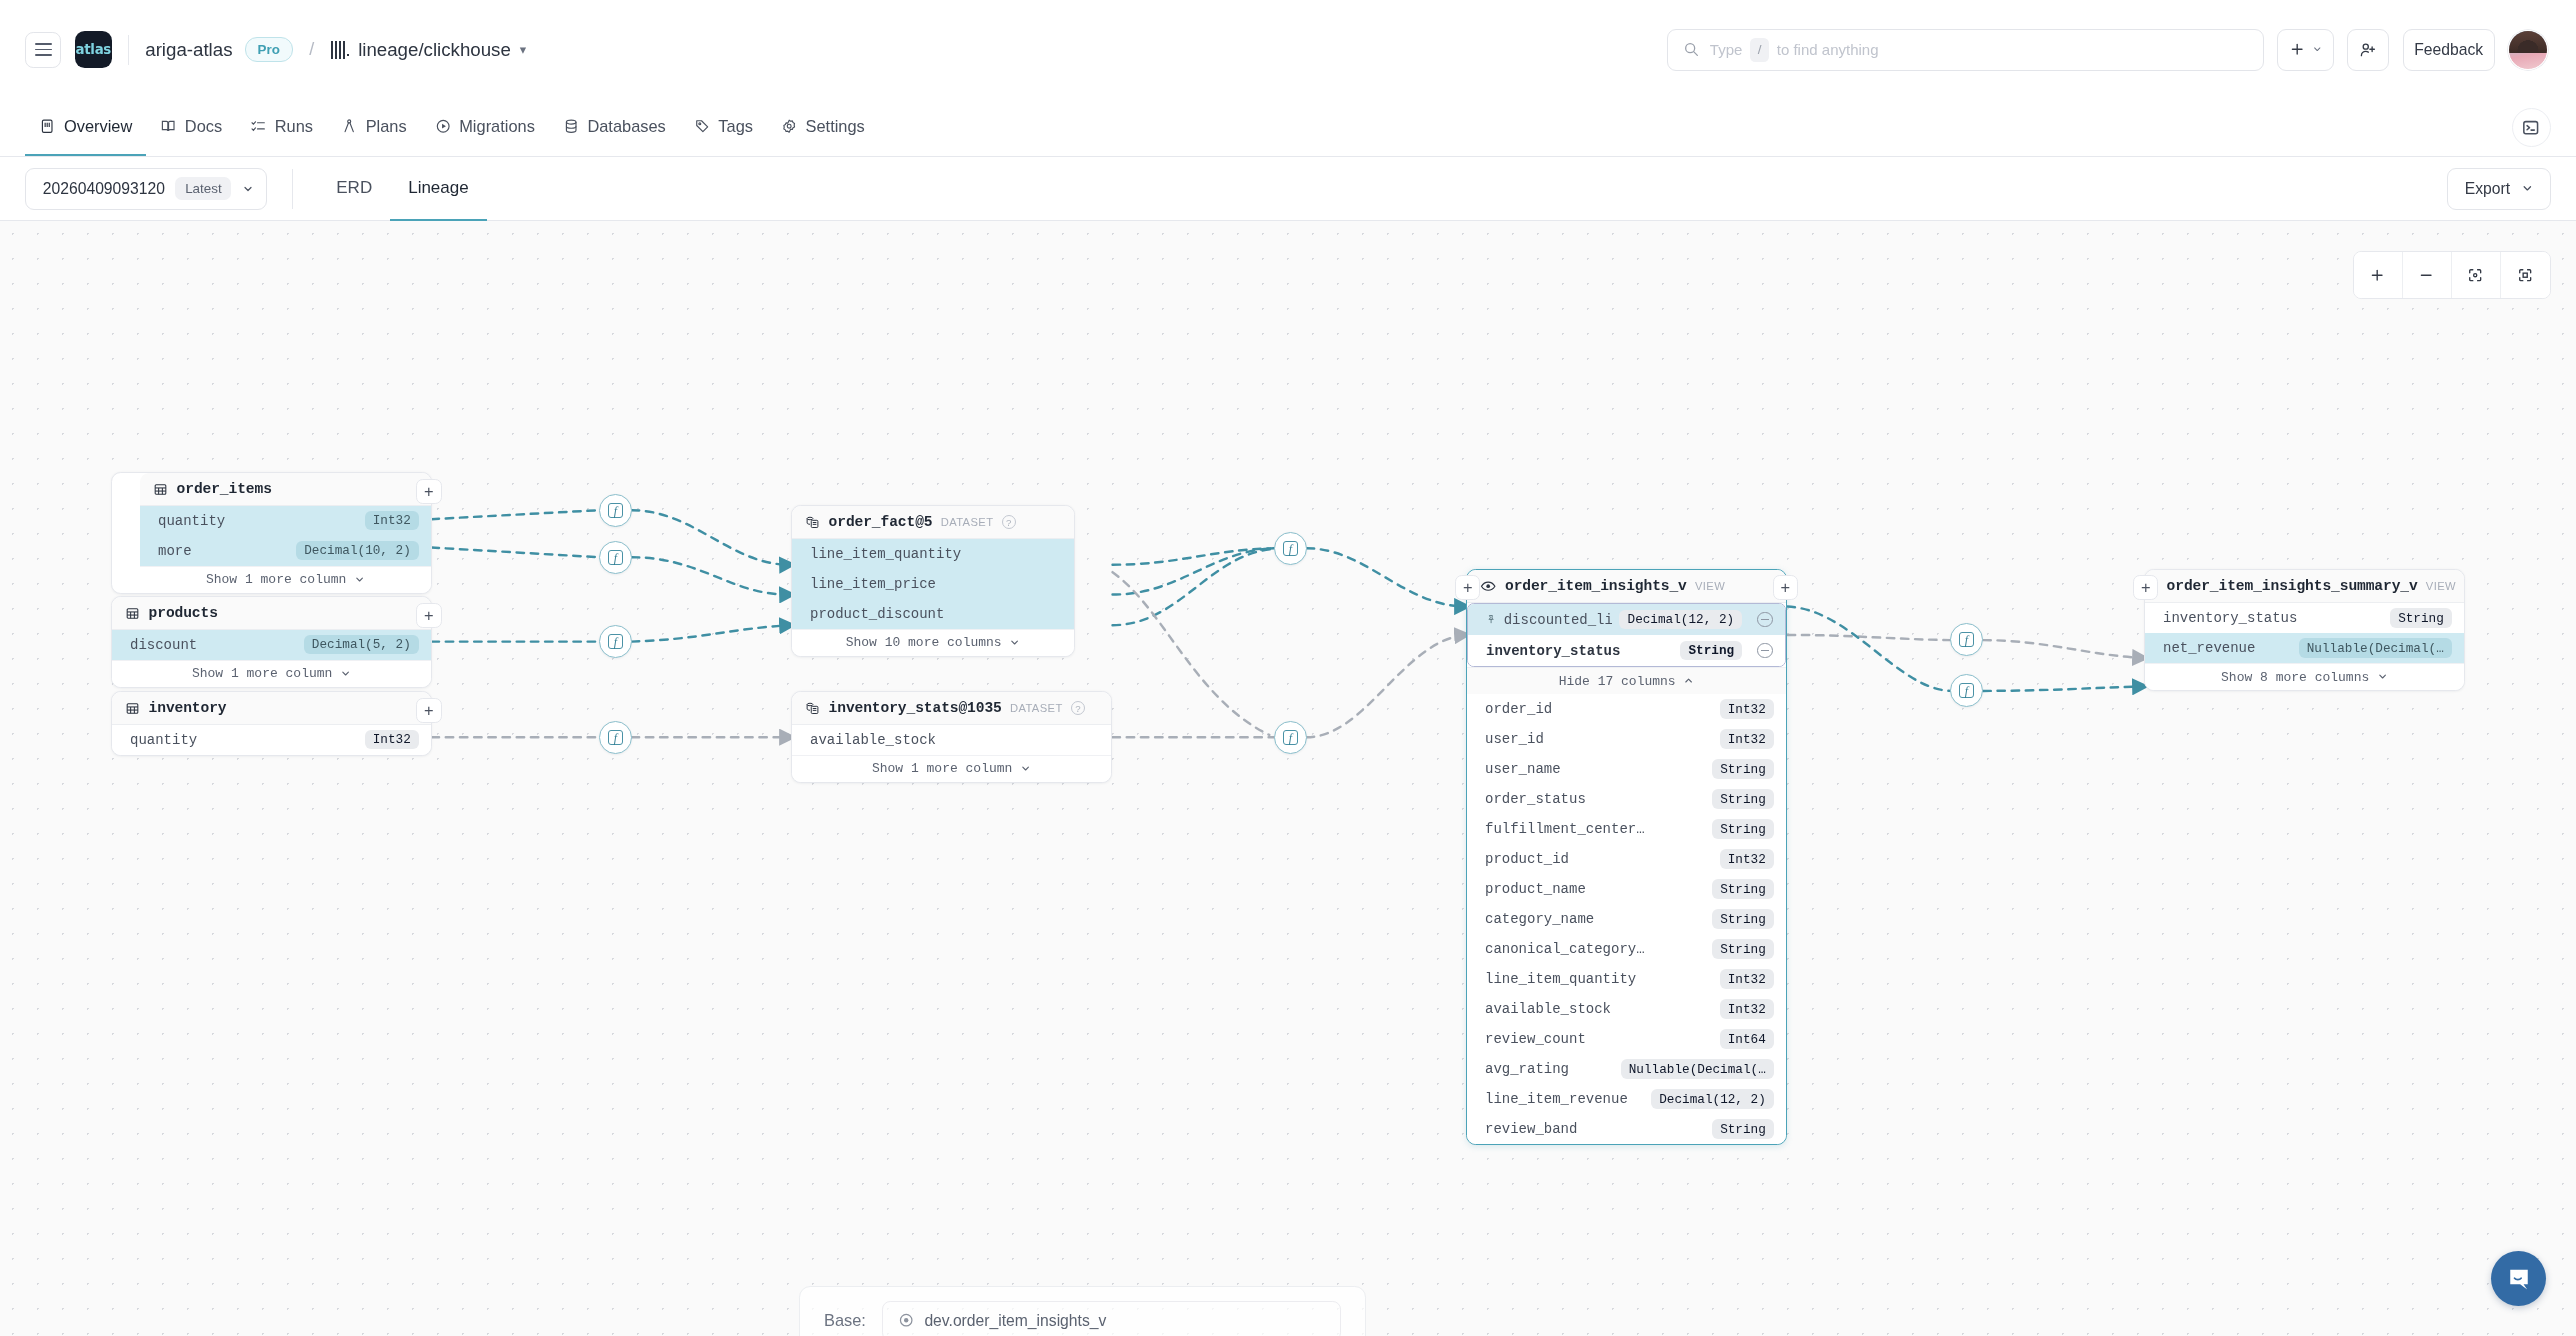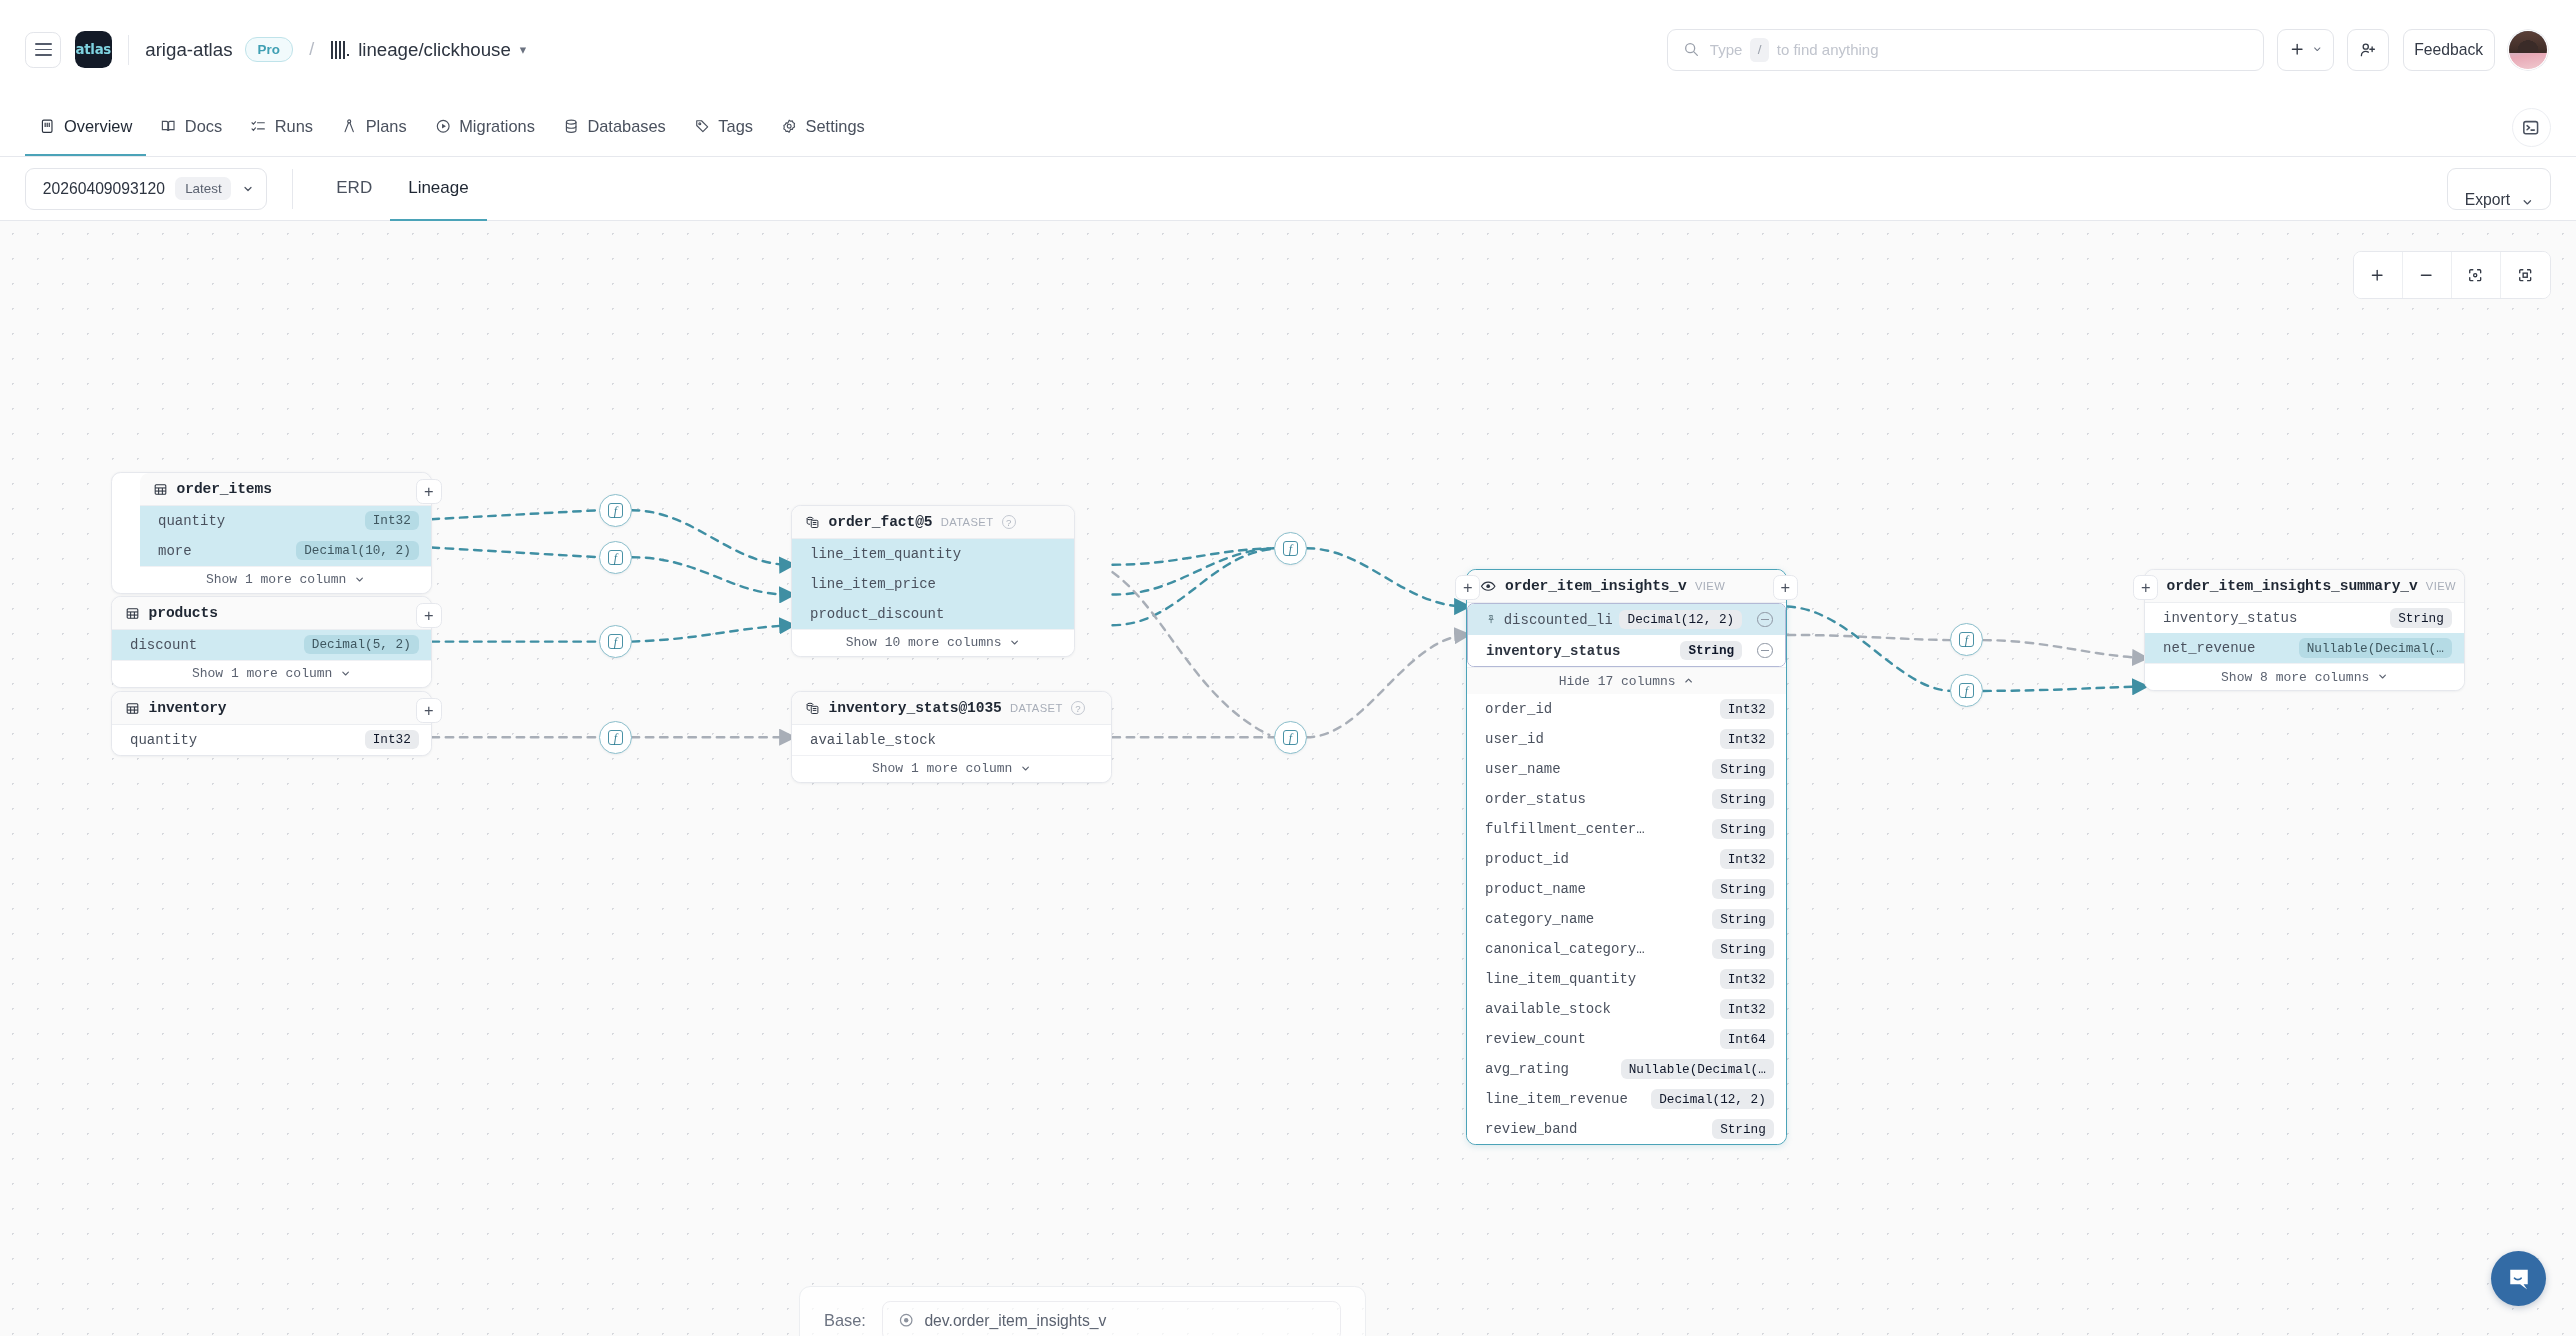--- a/index.html
+++ b/index.html
@@ -102,21 +102,21 @@
   .subbar .vdiv2 { width: 0.7px; height: 40px; background: #e6e8ed; margin: 0 25.4px; }
   .sub-tabs { display: flex; align-items: stretch; height: 64px; }
   .sub-tab {
     display: flex; align-items: center; padding: 0 18px; font-size: 17px; color: #4a515e;
     border-bottom: 2.2px solid transparent; cursor: pointer;
   }
   .sub-tab.active { color: #1f2733; font-weight: 500; border-bottom-color: #4ba3b8; }
   .subbar-right { margin-left: auto; }
   .export-btn {
     height: 42px; padding: 0 16.4px; border: 0.7px solid #e3e5ea; border-radius: 9px;
-    display: flex; align-items: flex-end; gap: 10.5px; font-size: 15.7px; color: #343a46;
+    display: flex; align-items: center; gap: 10.5px; font-size: 15.7px; color: #343a46;
     background: #fff; cursor: pointer;
   }
 
   
   .canvas {
     position: absolute; left: 0; top: 221px; width: 2576px; height: 1116px;
     background-color: #fafafa;
     background-image: radial-gradient(#d7d9de 1px, transparent 1px);
     background-size: 25px 25px;
     overflow: hidden;

